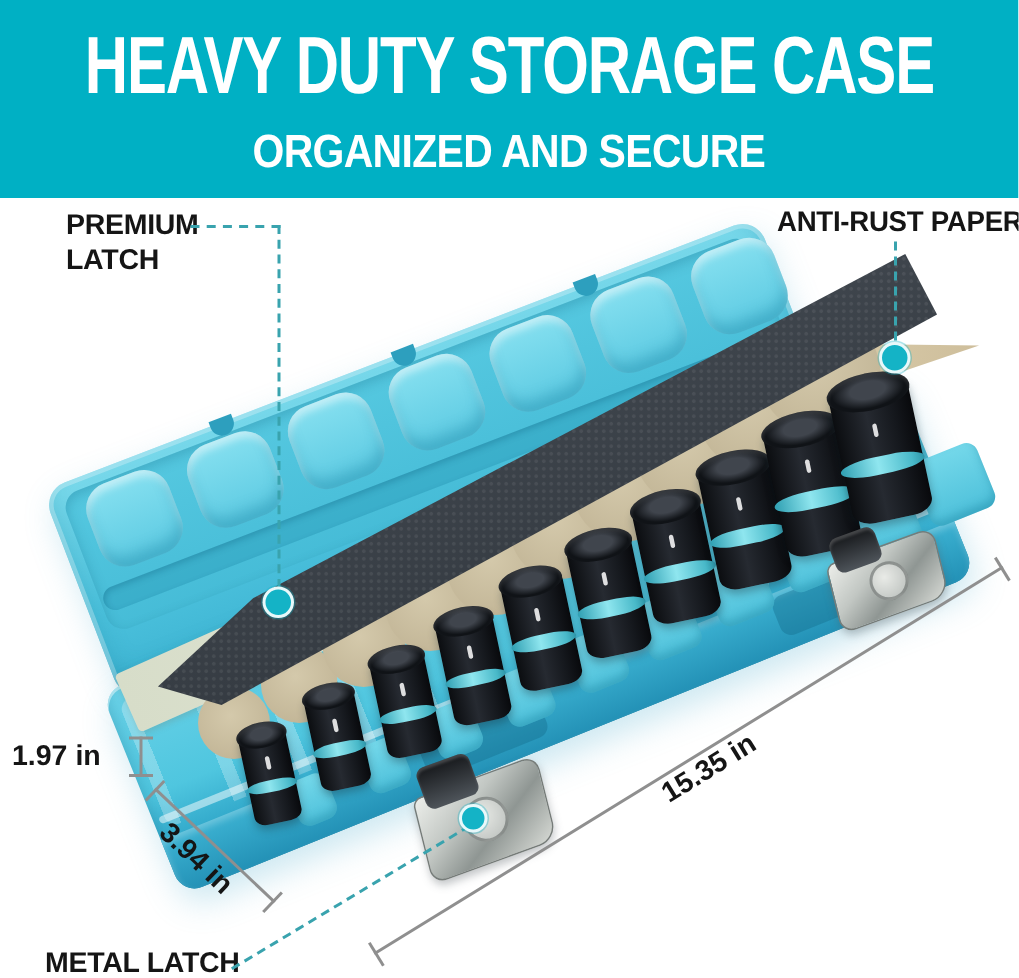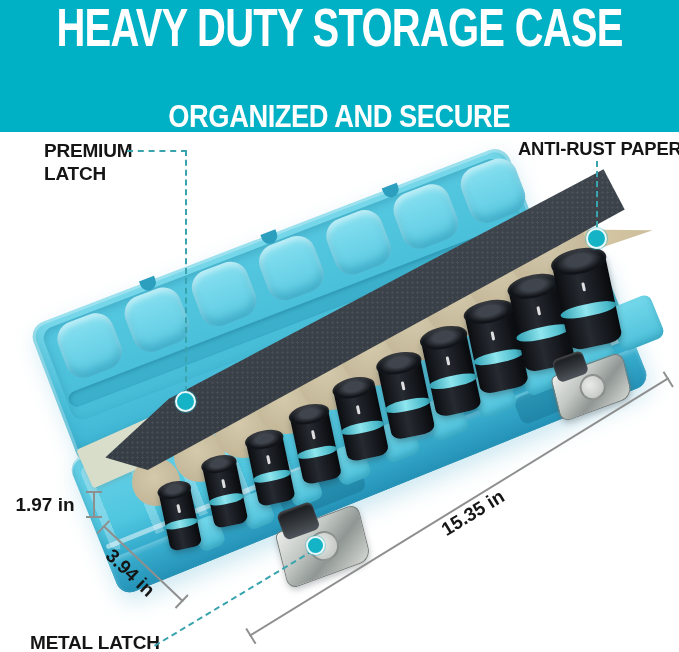--- a/index.html
+++ b/index.html
@@ -15,21 +15,21 @@
   *{margin:0;padding:0;box-sizing:border-box;}
   html,body{width:679px;height:652px;}
   body{
     position:relative;width:679px;height:652px;background:#ffffff;overflow:hidden;
     font-family:"Liberation Sans",sans-serif;
   }
   .abs{position:absolute;}
 
   
   .banner{left:0;top:0;width:679px;height:132px;background:var(--banner-teal,#00b0c4);
-    display:flex;flex-direction:column;align-items:center;justify-content:space-between;gap:14px;}
+    display:flex;flex-direction:column;align-items:center;justify-content:center;gap:14px;}
   .banner-title{color:#fff;font-weight:bold;font-size:54px;line-height:1;
     transform:scaleX(.74);transform-origin:center;white-space:nowrap;letter-spacing:-1px;}
   .banner-subtitle{color:#fff;font-weight:bold;font-size:31px;line-height:1;
     transform:scaleX(.88);transform-origin:center;white-space:nowrap;letter-spacing:-.5px;}
 
   
   .lid{left:38px;top:231px;width:510px;height:150px;transform:rotate(-21deg);z-index:1;
     background:linear-gradient(180deg,#79d9eb,#4cc2dd 58%,#3db3d2);
     border-radius:16px;
     box-shadow:inset 0 0 0 3px rgba(255,255,255,.28), inset 0 -12px 18px rgba(20,120,150,.32), 0 8px 20px rgba(90,180,210,.25);}
@@ -237,21 +237,21 @@
 <div class="abs dot" style="left:175px;top:391px"></div>
 
 <div class="abs callout nowrap" style="left:518px;top:137px;transform:scaleX(.97);transform-origin:left">ANTI-RUST PAPER</div>
 <div class="abs dash-v" style="left:596px;top:161px;height:66px"></div>
 <div class="abs dot" style="left:586px;top:228px"></div>
 
 <div class="abs callout nowrap" style="left:30px;top:631px">METAL LATCH</div>
 <div class="abs dash-rot" style="left:154px;top:645px;width:185px;transform:rotate(-31deg)"></div>
 <div class="abs dot" style="left:306px;top:536px;width:19px;height:19px"></div>
 
-<div class="abs dim-label" style="left:8px;top:494px;width:74px;text-align:center">1.97 in</div>
+<div class="abs dim-label" style="left:8px;top:494px;width:74px;text-align:left">1.97 in</div>
 <div class="abs dim-v" style="left:86px;top:491px;width:16px;height:27px">
   <div class="cap" style="top:0"></div>
     <div class="stem"></div>
     <div class="cap" style="bottom:0"></div>
 </div>
 
 <div class="abs dim-rot" style="left:104px;top:525px;width:110px;transform:rotate(43.5deg)">
   <div class="tick tick-start"></div>
     <div class="tick tick-end"></div>
 </div>

